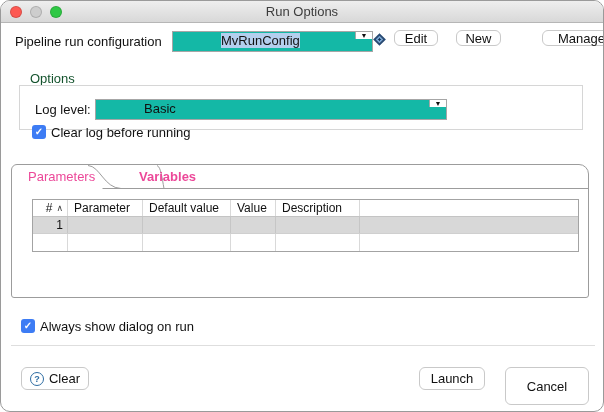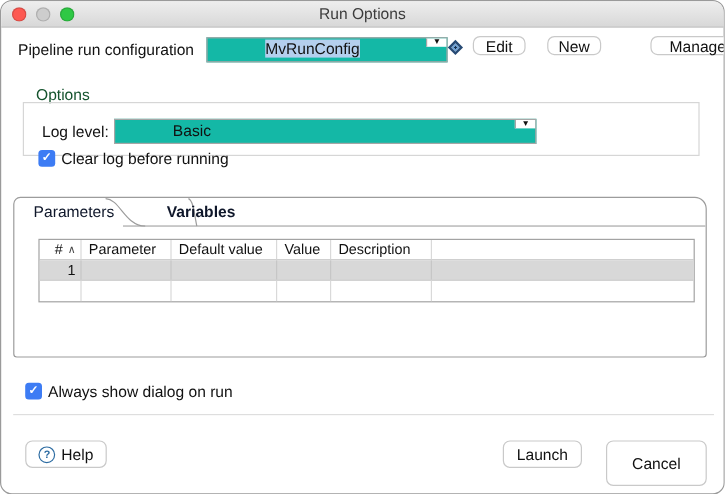--- a/index.html
+++ b/index.html
@@ -36,21 +36,21 @@
   
   .group{position:absolute;left:18px;top:84px;width:564px;height:45px;
     border:1px solid #d6d6d6;}
   .legend{position:absolute;left:26px;top:70px;font-size:13px;color:#14532d;
     background:#fff;padding:0 3px;}
   
   .folder{position:absolute;left:10px;top:163px;width:578px;height:134px;
     border:1px solid #9c9c9c;border-radius:6px 10px 3px 3px;background:#fff;}
   .tabhead{position:absolute;left:0;top:0;width:100%;height:24px;}
   .tabhead svg{position:absolute;left:0;top:0;}
-  .tab-label{position:absolute;top:4px;font-size:13px;color:#0f172a;}
+  .tab-label{position:absolute;top:4px;font-size:13px;color:#ec4899;}
   
   .table{position:absolute;left:20px;top:34px;width:547px;height:53px;
     border:1px solid #a3a3a3;display:flex;flex-direction:column;background:#fff;}
   .trow{display:flex;height:17px;align-items:stretch;font-size:12px;}
   .trow.head{border-bottom:1px solid #c4c4c4;}
   .trow.sel{background:var(--selected-row,#d8d8d8);border-bottom:1px solid #cfcfcf;}
   .cell{display:flex;align-items:center;padding:0 0 0 6px;overflow:hidden;white-space:nowrap;}
   .trow.head .cell,.trow .cell{border-right:1px solid #d9d9d9;}
   .trow.sel .cell{border-right:1px solid #c6c6c6;}
   .cell.c0{width:35px;justify-content:flex-end;padding:0 4px 0 0;}
@@ -156,18 +156,18 @@
 
   <div class="checkbox" style="left:20px;top:318px;">
       <span>✓</span>
     </div>
   <div class="lbl" style="left:39px;top:318px;">Always show dialog on run</div>
 
   <div class="separator"></div>
 
   <div class="btn" style="left:20px;top:366px;width:68px;height:23px;">
     <span class="help-icon">?</span>
-    <span>Help</span>
+    <span>Clear</span>
   </div>
   <div class="btn" style="left:418px;top:366px;width:66px;height:23px;">Launch</div>
   <div class="btn" style="left:504px;top:366px;width:84px;height:38px;">Cancel</div>
 
 </div>
 
 </body></html>

